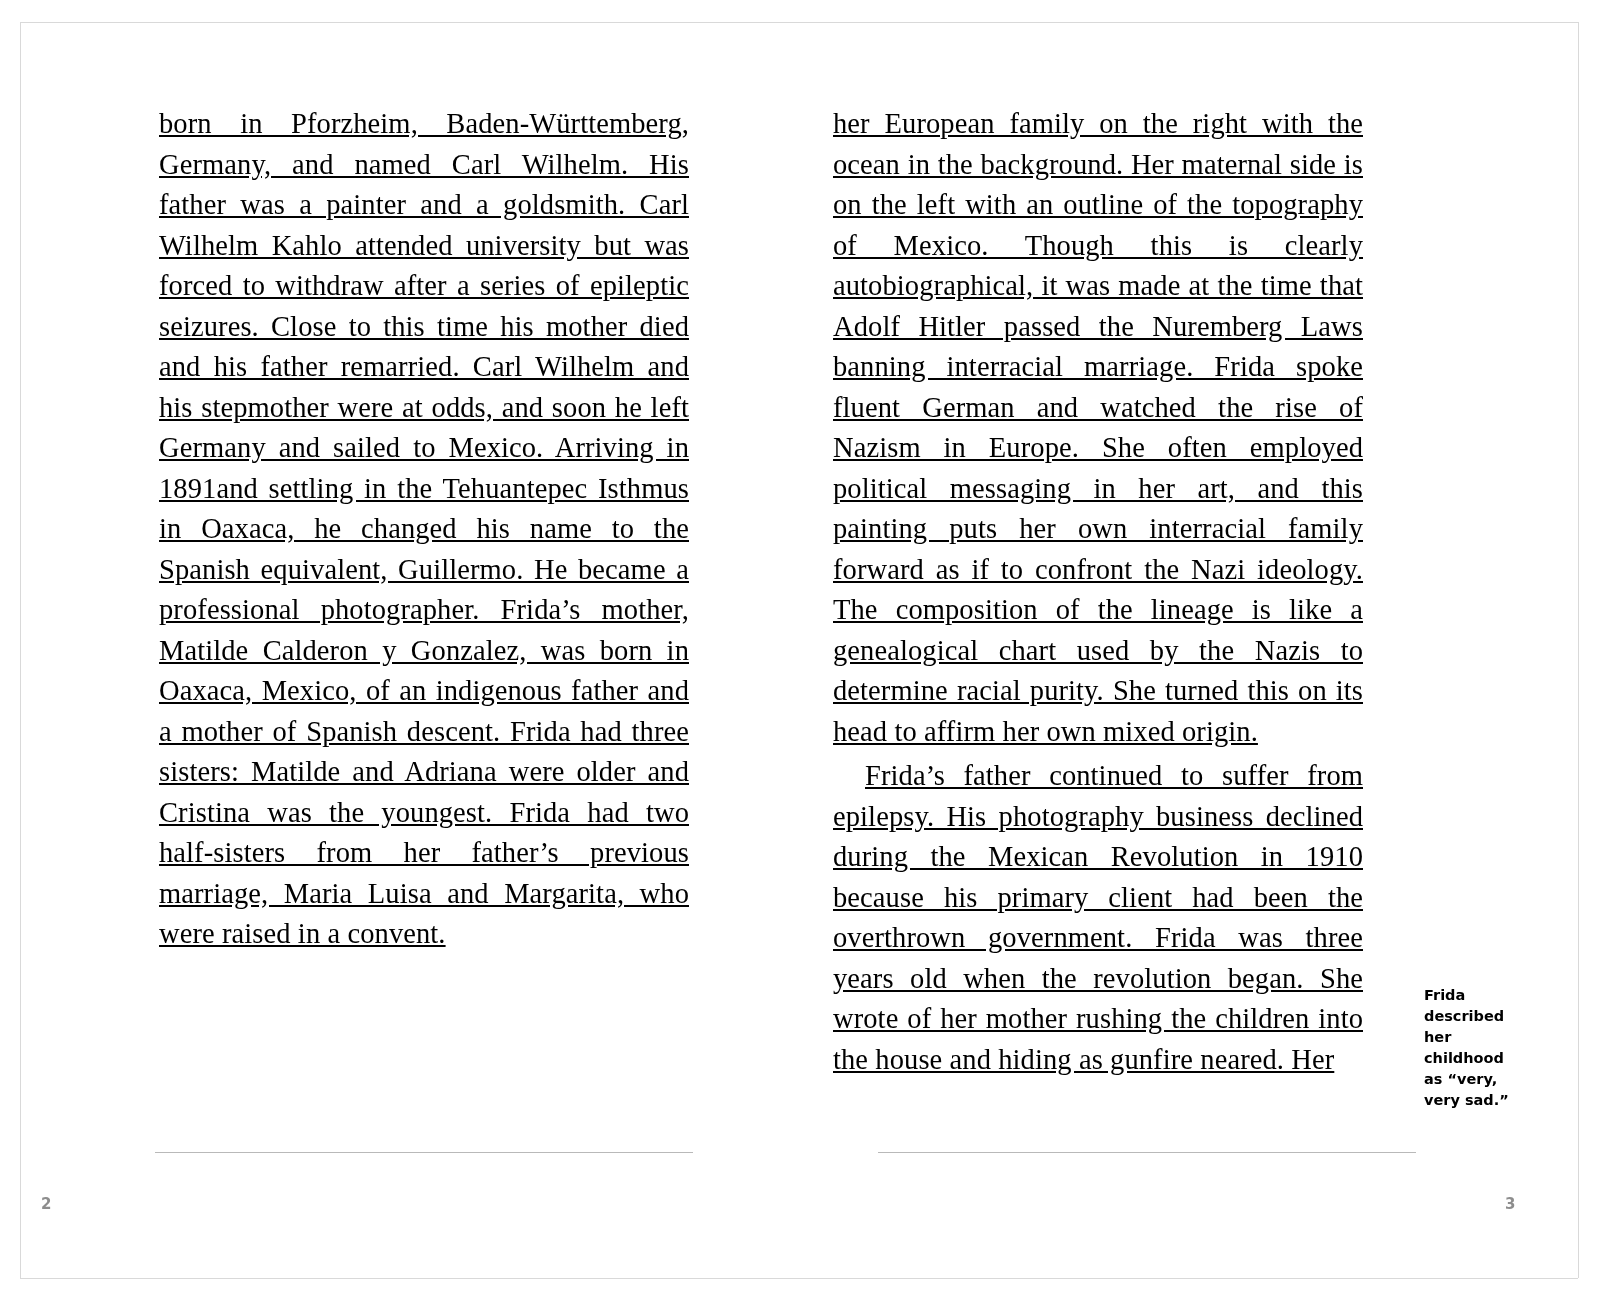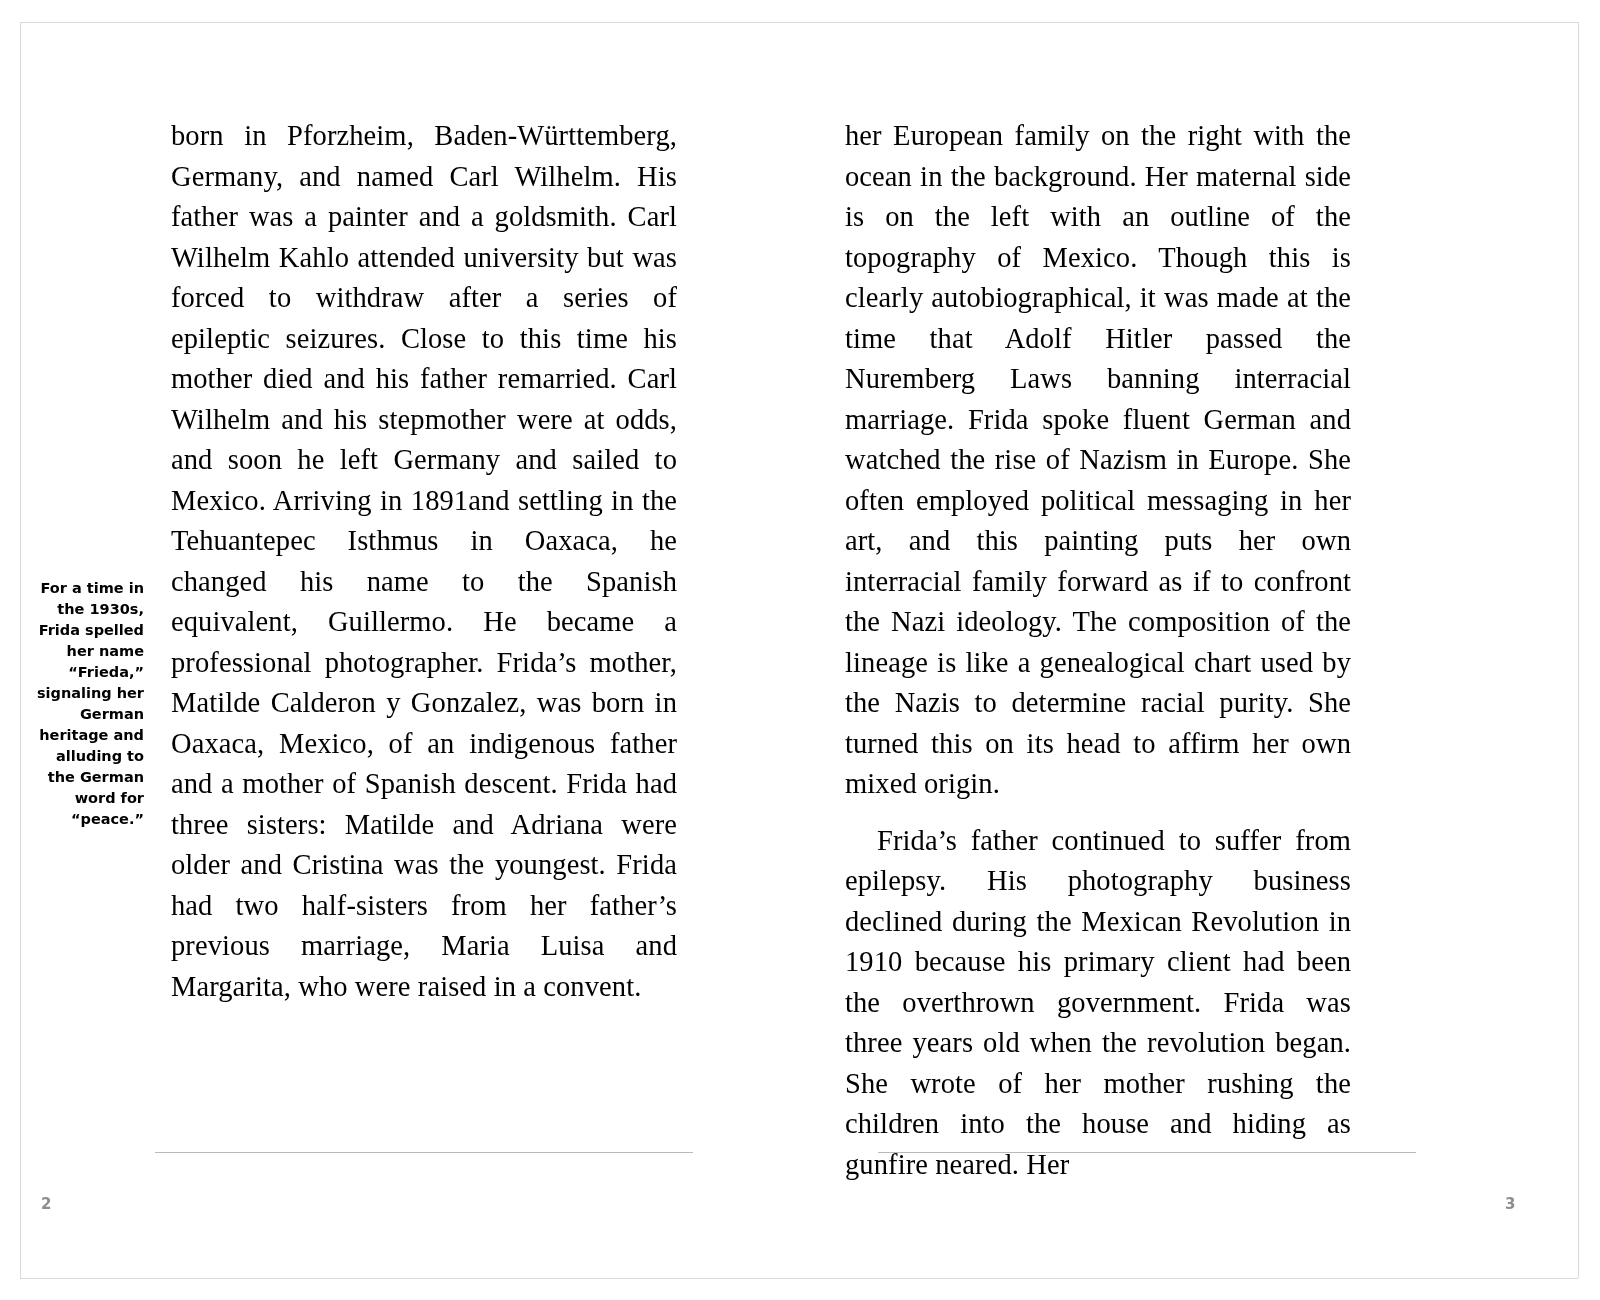--- a/index.html
+++ b/index.html
@@ -44,26 +44,27 @@
 
   .column {
     position: absolute;
     top: 100px;
     width: 538px;
   }
   .col-left { left: 155px; }
   .col-right { left: 829px; }
 
   .column p {
-    margin: 16px;
+    margin: 4px;
     font-size: 28.5px;
     line-height: 40.5px;
     text-align: justify;
     text-justify: inter-word;
     letter-spacing: 0.1px;
+    text-decoration: underline;
   }
   .column p.indent { text-indent: 32px; }
   .column p i, .column p em { font-style: italic; }
 
   
   .marginal {
     position: absolute;
     font-family: "DejaVu Sans", sans-serif;
     font-weight: bold;
     font-size: 14.5px;
@@ -110,27 +111,27 @@
 
   <div class="edge-left"></div>
   <div class="edge-right"></div>
   <div class="edge-top"></div>
   <div class="edge-bottom"></div>
 
   <div class="column col-left">
     <p>born in Pforzheim, Baden-Württemberg, Germany, and named Carl Wilhelm. His father was a painter and a goldsmith. Carl Wilhelm Kahlo attended university but was forced to withdraw after a series of epileptic seizures. Close to this time his mother died and his father remarried. Carl Wilhelm and his stepmother were at odds, and soon he left Germany and sailed to Mexico. Arriving in 1891and settling in the Tehuantepec Isthmus in Oaxaca, he changed his name to the Spanish equivalent, Guillermo. He became a professional photographer. Frida’s mother, Matilde Calderon y Gonzalez, was born in Oaxaca, Mexico, of an indigenous father and a mother of Spanish descent. Frida had three sisters: Matilde and Adriana were older and Cristina was the youngest. Frida had two half-sisters from her father’s previous marriage, Maria Luisa and Margarita, who were raised in a convent.</p>
   </div>
 
-  <div class="marginal marginal-left">For a time in the 1930s, Frida spelled her name “Frieda,” signaling her German heritage and alluding to the German word for “peace.”</div>
 
   <div class="rule rule-left"></div>
   <div class="folio folio-left">2</div>
 
   <div class="column col-right">
     <p>her European family on the right with the ocean in the background. Her maternal side is on the left with an outline of the topography of Mexico. Though this is clearly autobiographical, it was made at the time that Adolf Hitler passed the Nuremberg Laws banning interracial marriage. Frida spoke fluent German and watched the rise of Nazism in Europe. She often employed political messaging in her art, and this painting puts her own interracial family forward as if to confront the Nazi ideology. The composition of the lineage is like a genealogical chart used by the Nazis to determine racial purity. She turned this on its head to affirm her own mixed origin.</p>
     <p class="indent">Frida’s father continued to suffer from epilepsy. His photography business declined during the Mexican Revolution in 1910 because his primary client had been the overthrown government. Frida was three years old when the revolution began. She wrote of her mother rushing the children into the house and hiding as gunfire neared. Her</p>
   </div>
 
+  <div class="marginal marginal-right">Frida described her childhood as “very, very sad.”</div>
 
   <div class="rule rule-right"></div>
   <div class="folio folio-right">3</div>
 
 </div>
 
 </body></html>

